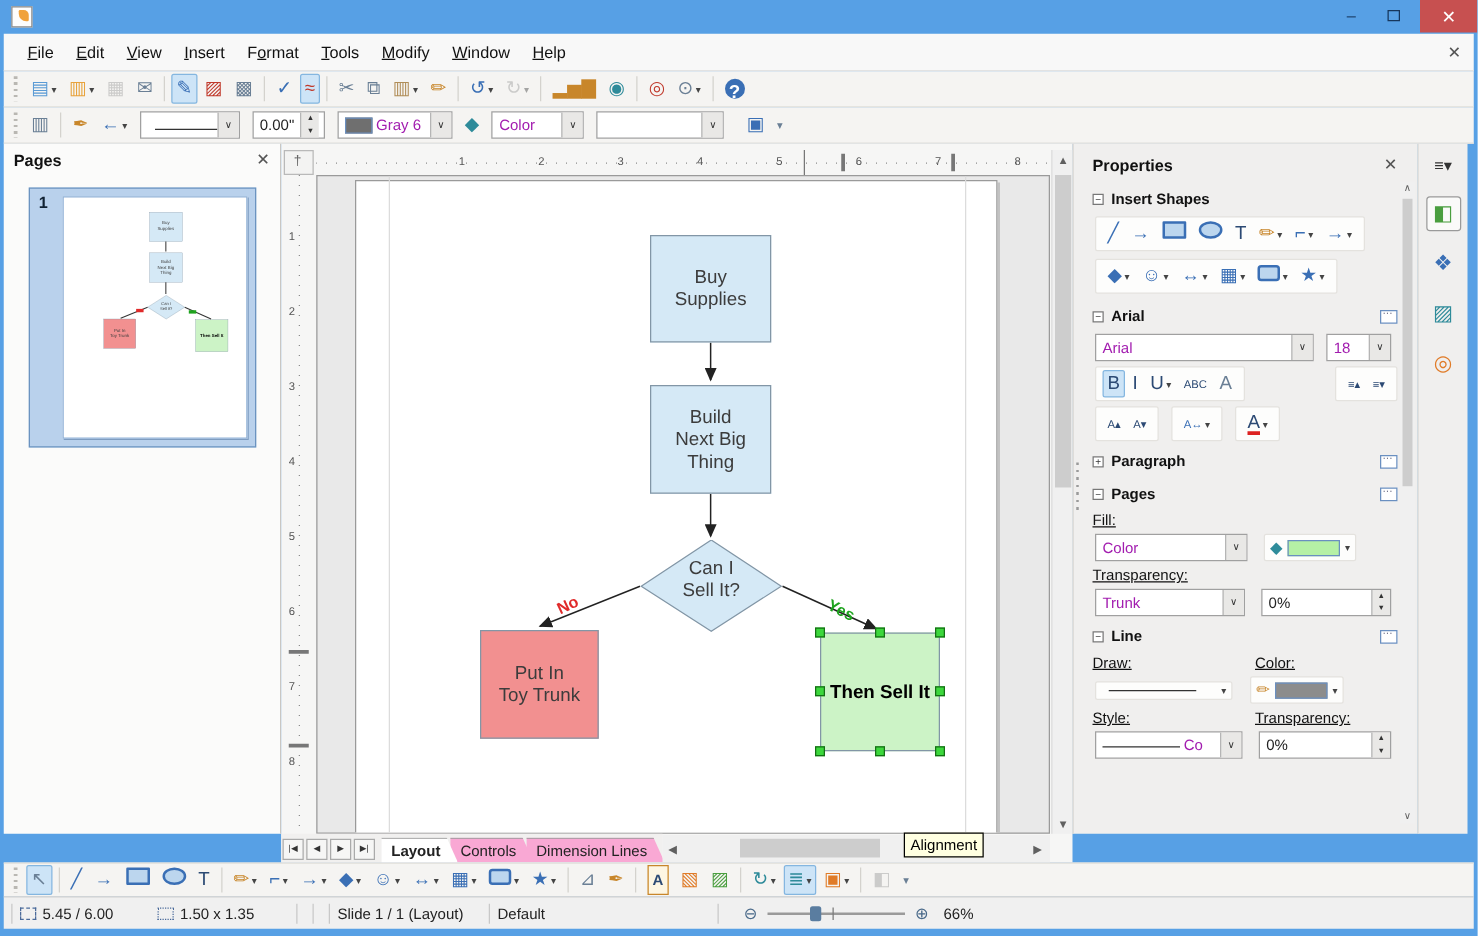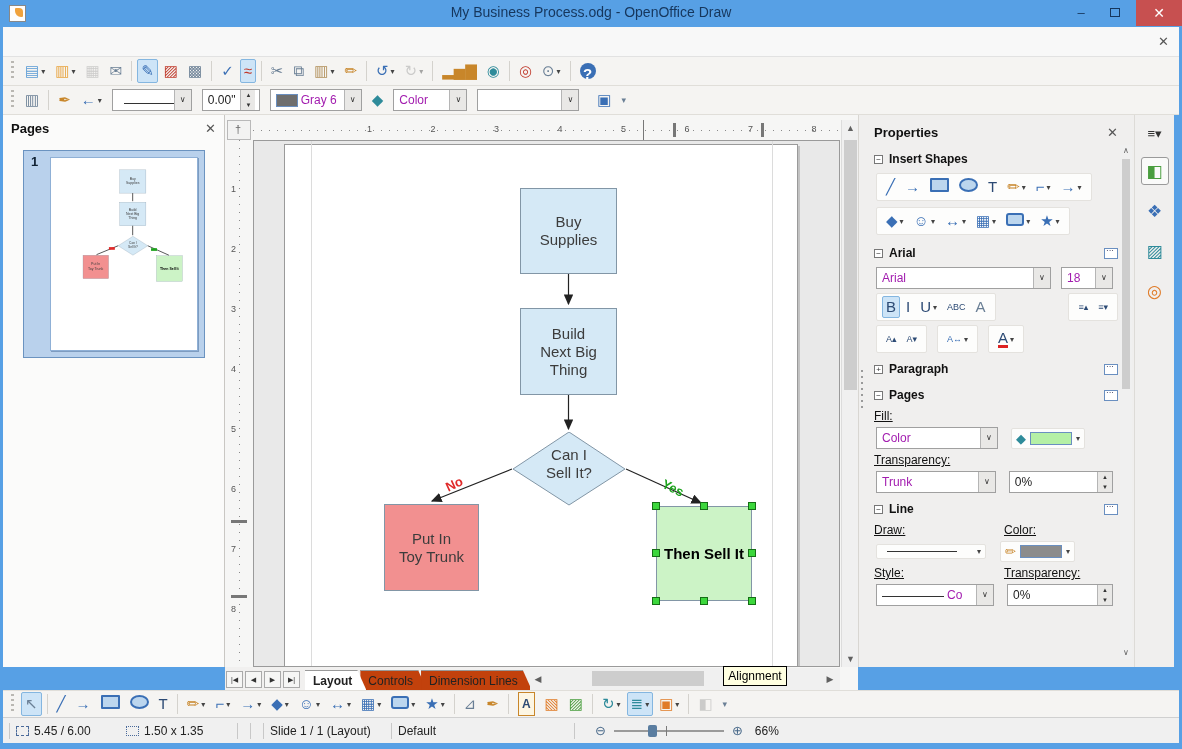--- a/index.html
+++ b/index.html
@@ -95,21 +95,21 @@
   #h-scroll { position:absolute; left:305px; right:18px; bottom:0; height:22px; background:#f0f0f0; display:flex; align-items:center; }
   .sb-btn { color:#606060; font-size:9px; text-align:center; }
   #v-scroll .sb-btn { width:17px; height:16px; line-height:16px; }
   #v-thumb { position:absolute; left:2px; top:20px; width:13px; height:250px; background:#cdcdcd; }
   #h-thumb { position:absolute; left:62px; top:3px; width:112px; height:15px; background:#cdcdcd; }
   #v-scroll .down { position:absolute; bottom:0; }
 
   
   #tabbar { position:absolute; left:0; bottom:0; height:23px; width:305px; background:#f1f0ef; display:flex; align-items:flex-end; }
   .navbtn { width:17px; height:17px; border:1px solid #aaa; background:#f6f6f5; font-size:7px; line-height:15px; text-align:center; color:#333; margin:0 1px 2px 1px; }
-  .tab { height:20px; padding:3px 14px 0 8px; font-size:12px; color:#222; background:#c2410c; clip-path:polygon(0 0,calc(100% - 9px) 0,100% 100%,0 100%); border-top:1px solid #999; margin-right:-6px; }
+  .tab { height:20px; padding:3px 14px 0 8px; font-size:12px; color:#222; background:#f9a8d4; clip-path:polygon(0 0,calc(100% - 9px) 0,100% 100%,0 100%); border-top:1px solid #999; margin-right:-6px; }
   .tab.active { background:#fff; font-weight:bold; z-index:2; }
 
   
   #tooltip { position:absolute; left:723px; top:666px; width:64px; height:20px; background:#ffffe1; border:1px solid #000; font-size:12px; line-height:18px; text-align:center; color:#000; z-index:50; }
 
   
   #splitter { position:absolute; left:858px; top:115px; width:6px; height:552px; background:#f0efee; border-left:1px solid #d8d6d2; }
   #splitter::after { content:""; position:absolute; left:2px; top:255px; width:2px; height:40px; background:repeating-linear-gradient(to bottom,#9a9a9a 0 2px,transparent 2px 6px); }
 
   
@@ -158,27 +158,37 @@
   #ztrack .thumb { position:absolute; left:34px; top:1px; width:9px; height:12px; background:#5a7da0; border-radius:2px; }
   #st-zoom { width:36px; text-align:right; }
 </style>
 </head>
 <body>
 
 <div id="app">
 
   <div id="titlebar">
     <div id="app-icon"></div>
-    <div id="title-text">My Business Process.odg - OpenOffice Draw</div>
     <div id="btn-min" class="wbtn">–</div>
     <div id="btn-max" class="wbtn"><span class="maxbox"></span></div>
     <div id="btn-close" class="wbtn">✕</div>
   </div>
 
   <div id="menubar">
+    <span id="menubar-items" style="display:flex">
+        <span class="mitem"><u>F</u>ile</span>
+        <span class="mitem"><u>E</u>dit</span>
+        <span class="mitem"><u>V</u>iew</span>
+        <span class="mitem"><u>I</u>nsert</span>
+        <span class="mitem">F<u>o</u>rmat</span>
+        <span class="mitem"><u>T</u>ools</span>
+        <span class="mitem"><u>M</u>odify</span>
+        <span class="mitem"><u>W</u>indow</span>
+        <span class="mitem"><u>H</u>elp</span>
+      </span>
     <span id="menubar-close">✕</span>
   </div>
 
   <div id="tb-standard" class="toolbar">
     <span class="grip"></span>
     <span style="display:flex;align-items:center">
         <span class="tb">
           <span class="g ic-sky">▤</span>
           <span class="dd">▾</span>
         </span>

